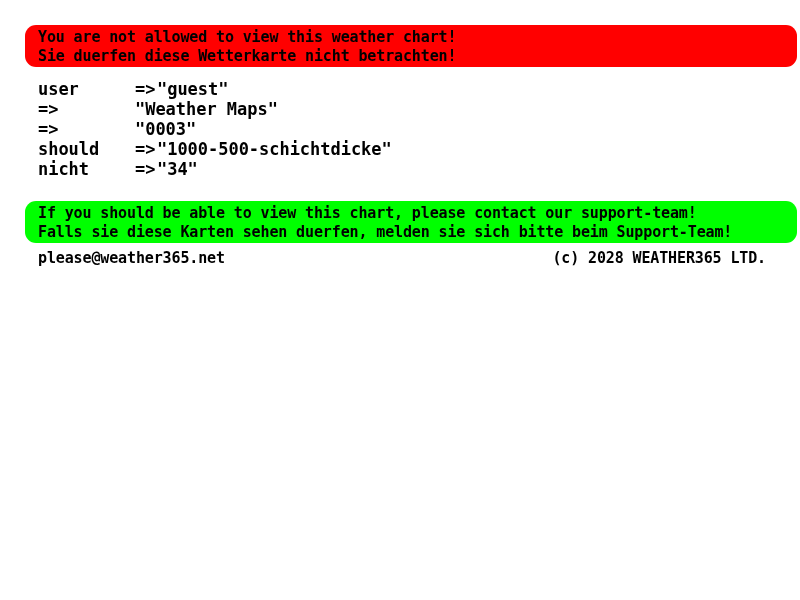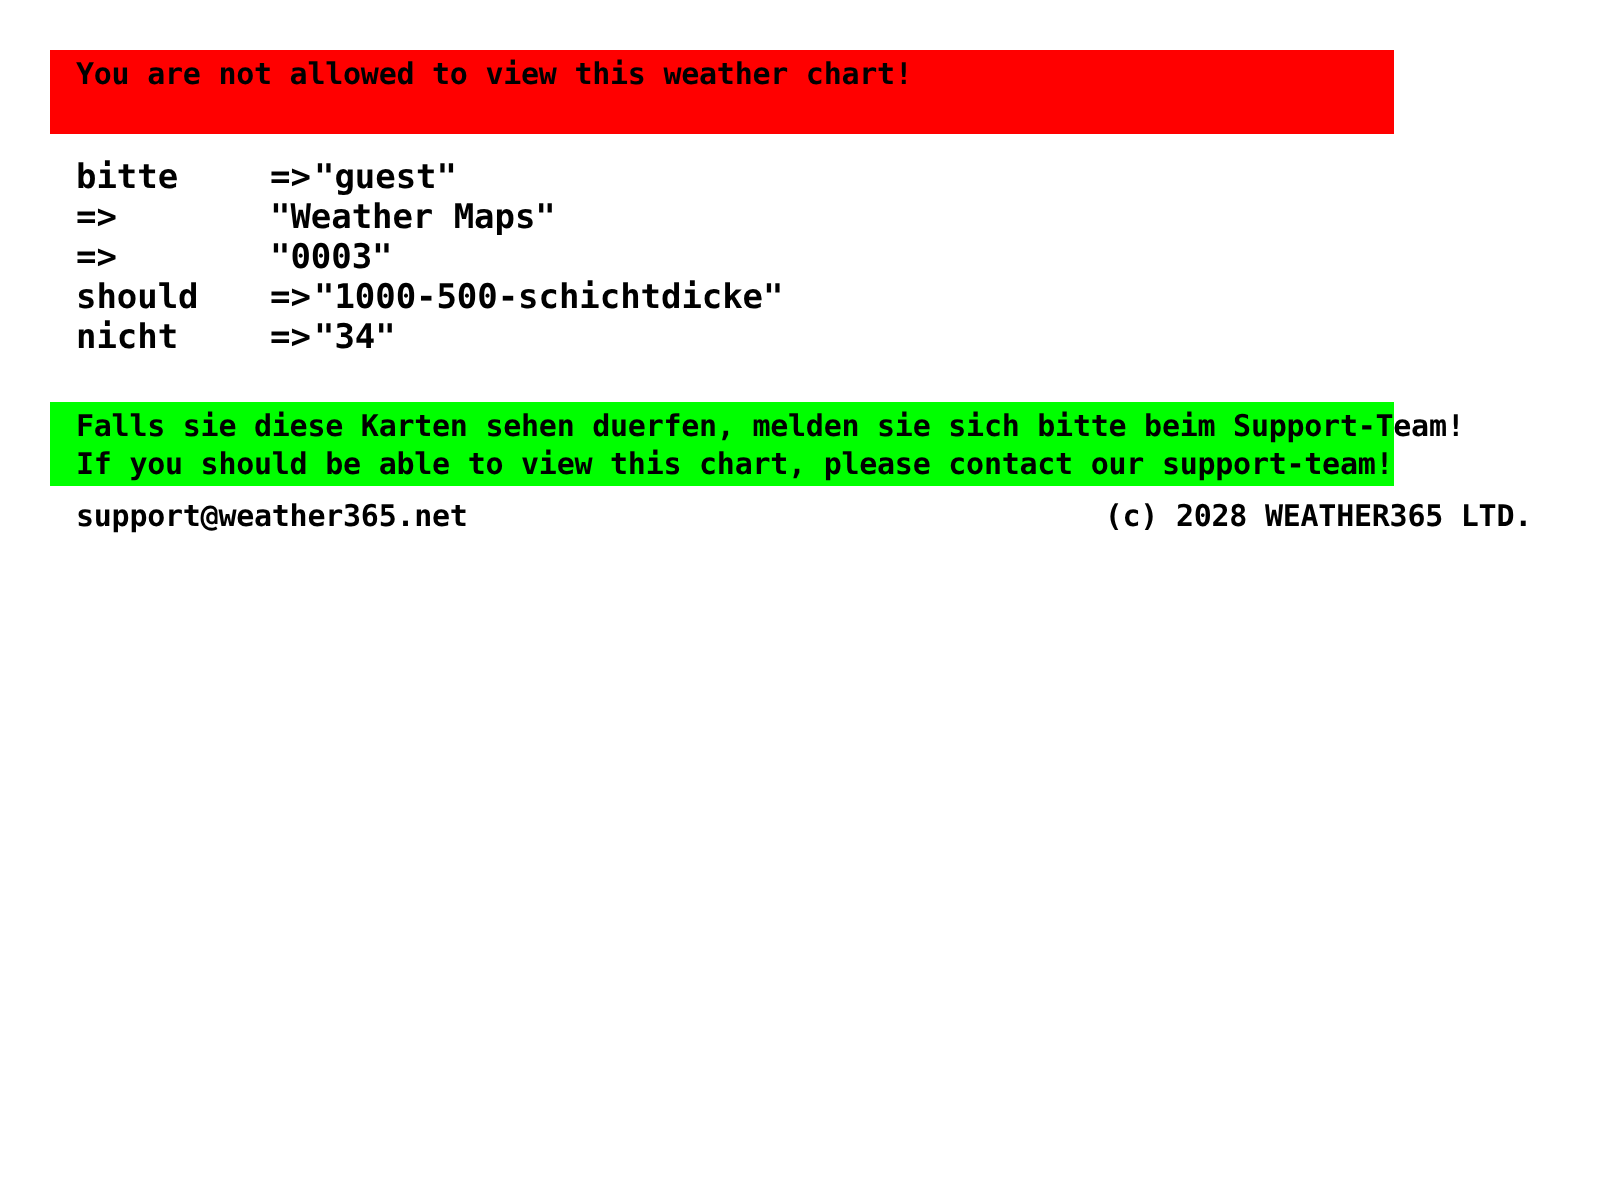--- a/index.html
+++ b/index.html
@@ -12,28 +12,29 @@
     width: 800px;
     height: 600px;
     background: #ffffff;
     overflow: hidden;
     font-family: "DejaVu Sans Mono", "Liberation Mono", monospace;
     color: #000000;
   }
   .banner {
     position: absolute;
     left: 25px;
-    width: 672px;
+    width: 772px;
     height: 42px;
     box-sizing: border-box;
     padding: 3px 0 0 13px;
     font: bold 15px/19px "DejaVu Sans Mono", "Liberation Mono", monospace;
     letter-spacing: -0.13px;
     white-space: nowrap;
     color: #000000;
+    border-radius: 11px;
   }
   .banner.error { top: 25px;  background: #ff0000; }
   .banner.info  { top: 201px; background: #00ff00; }
 
   .kv {
     position: absolute;
     left: 38px;
     top: 79px;
     font: bold 17px/20px "DejaVu Sans Mono", "Liberation Mono", monospace;
     letter-spacing: -0.03px;
@@ -57,25 +58,26 @@
     white-space: nowrap;
   }
 </style>
 </head>
 <body>
 
 <div class="page">
 
   <div class="banner error">
     <div>You are not allowed to view this weather chart!</div>
+    <div>Sie duerfen diese Wetterkarte nicht betrachten!</div>
   </div>
 
   <div class="kv">
     <div class="kv-row">
-      <span>bitte</span>
+      <span>user</span>
       <span>=&gt;</span>
       <span>"guest"</span>
     </div>
     <div class="kv-row">
       <span>=&gt;</span>
       <span>"Weather Maps"</span>
     </div>
     <div class="kv-row">
       <span>=&gt;</span>
       <span>"0003"</span>
@@ -86,22 +88,22 @@
       <span>"1000-500-schichtdicke"</span>
     </div>
     <div class="kv-row">
       <span>nicht</span>
       <span>=&gt;</span>
       <span>"34"</span>
     </div>
   </div>
 
   <div class="banner info">
+    <div>If you should be able to view this chart, please contact our support-team!</div>
     <div>Falls sie diese Karten sehen duerfen, melden sie sich bitte beim Support-Team!</div>
-    <div>If you should be able to view this chart, please contact our support-team!</div>
   </div>
 
   <div class="footer-line">
-    <span>support@weather365.net</span>
+    <span>please@weather365.net</span>
     <span>(c) 2028 WEATHER365 LTD.</span>
   </div>
 
 </div>
 
 </body></html>

